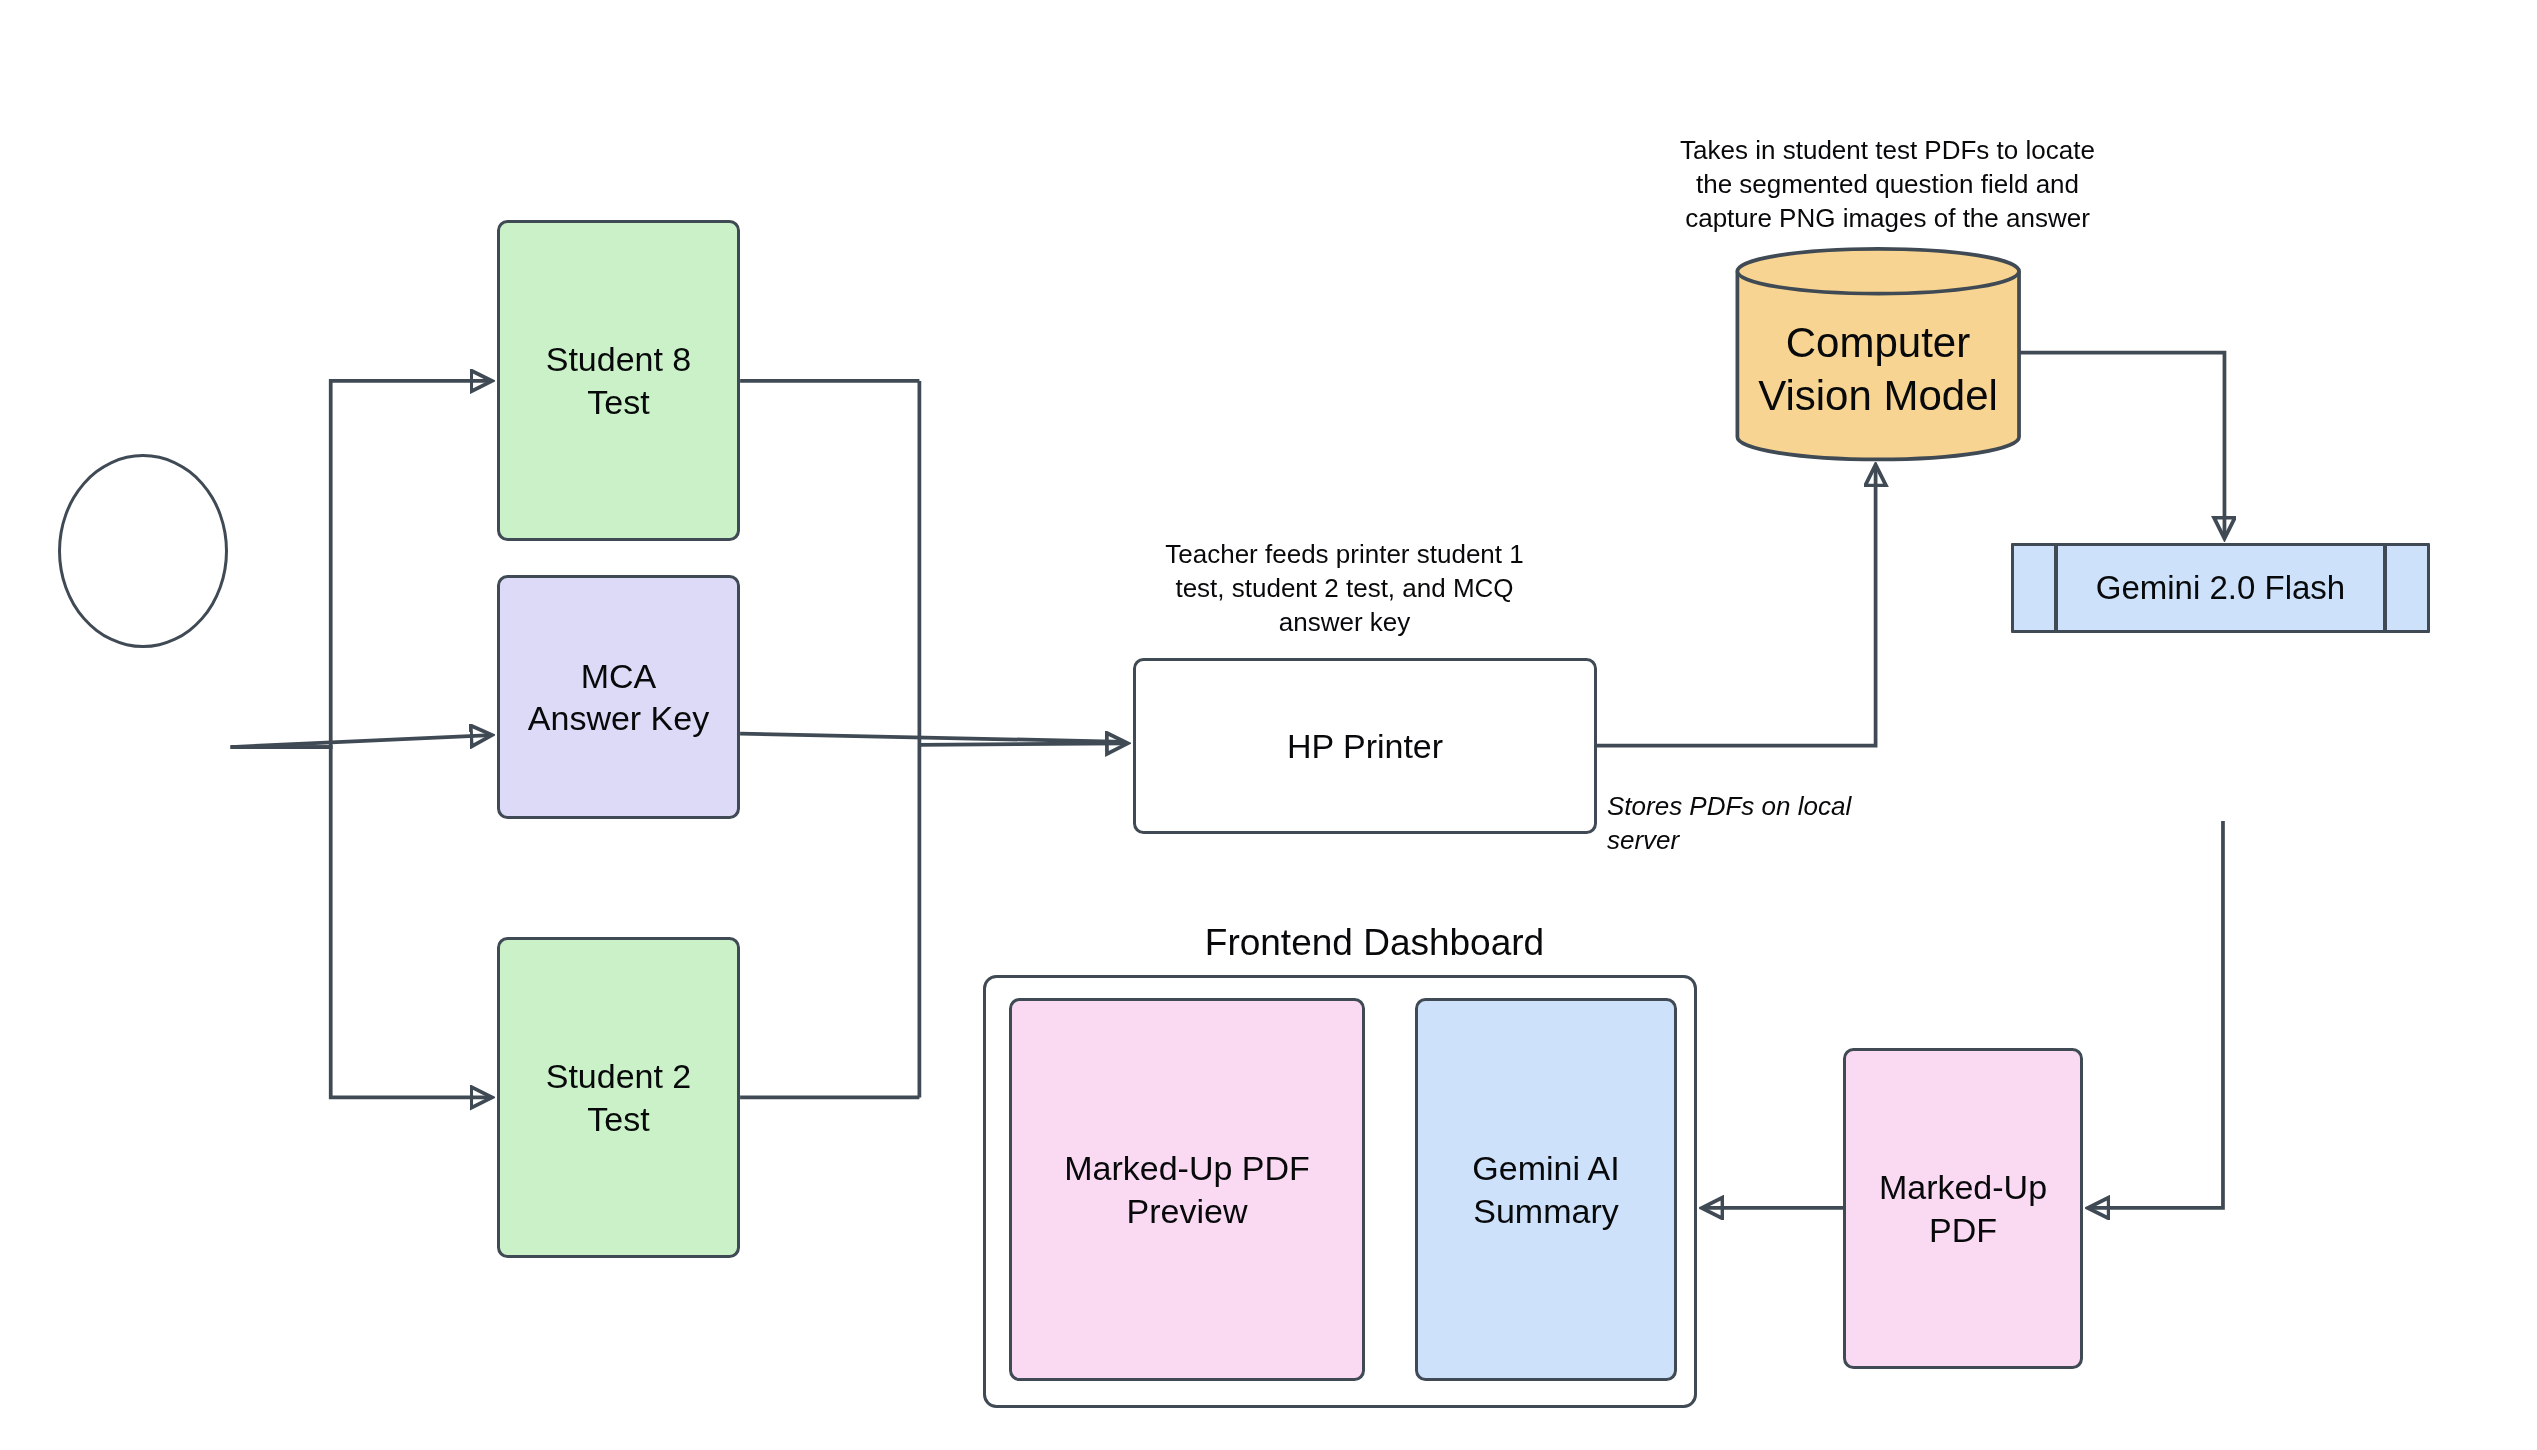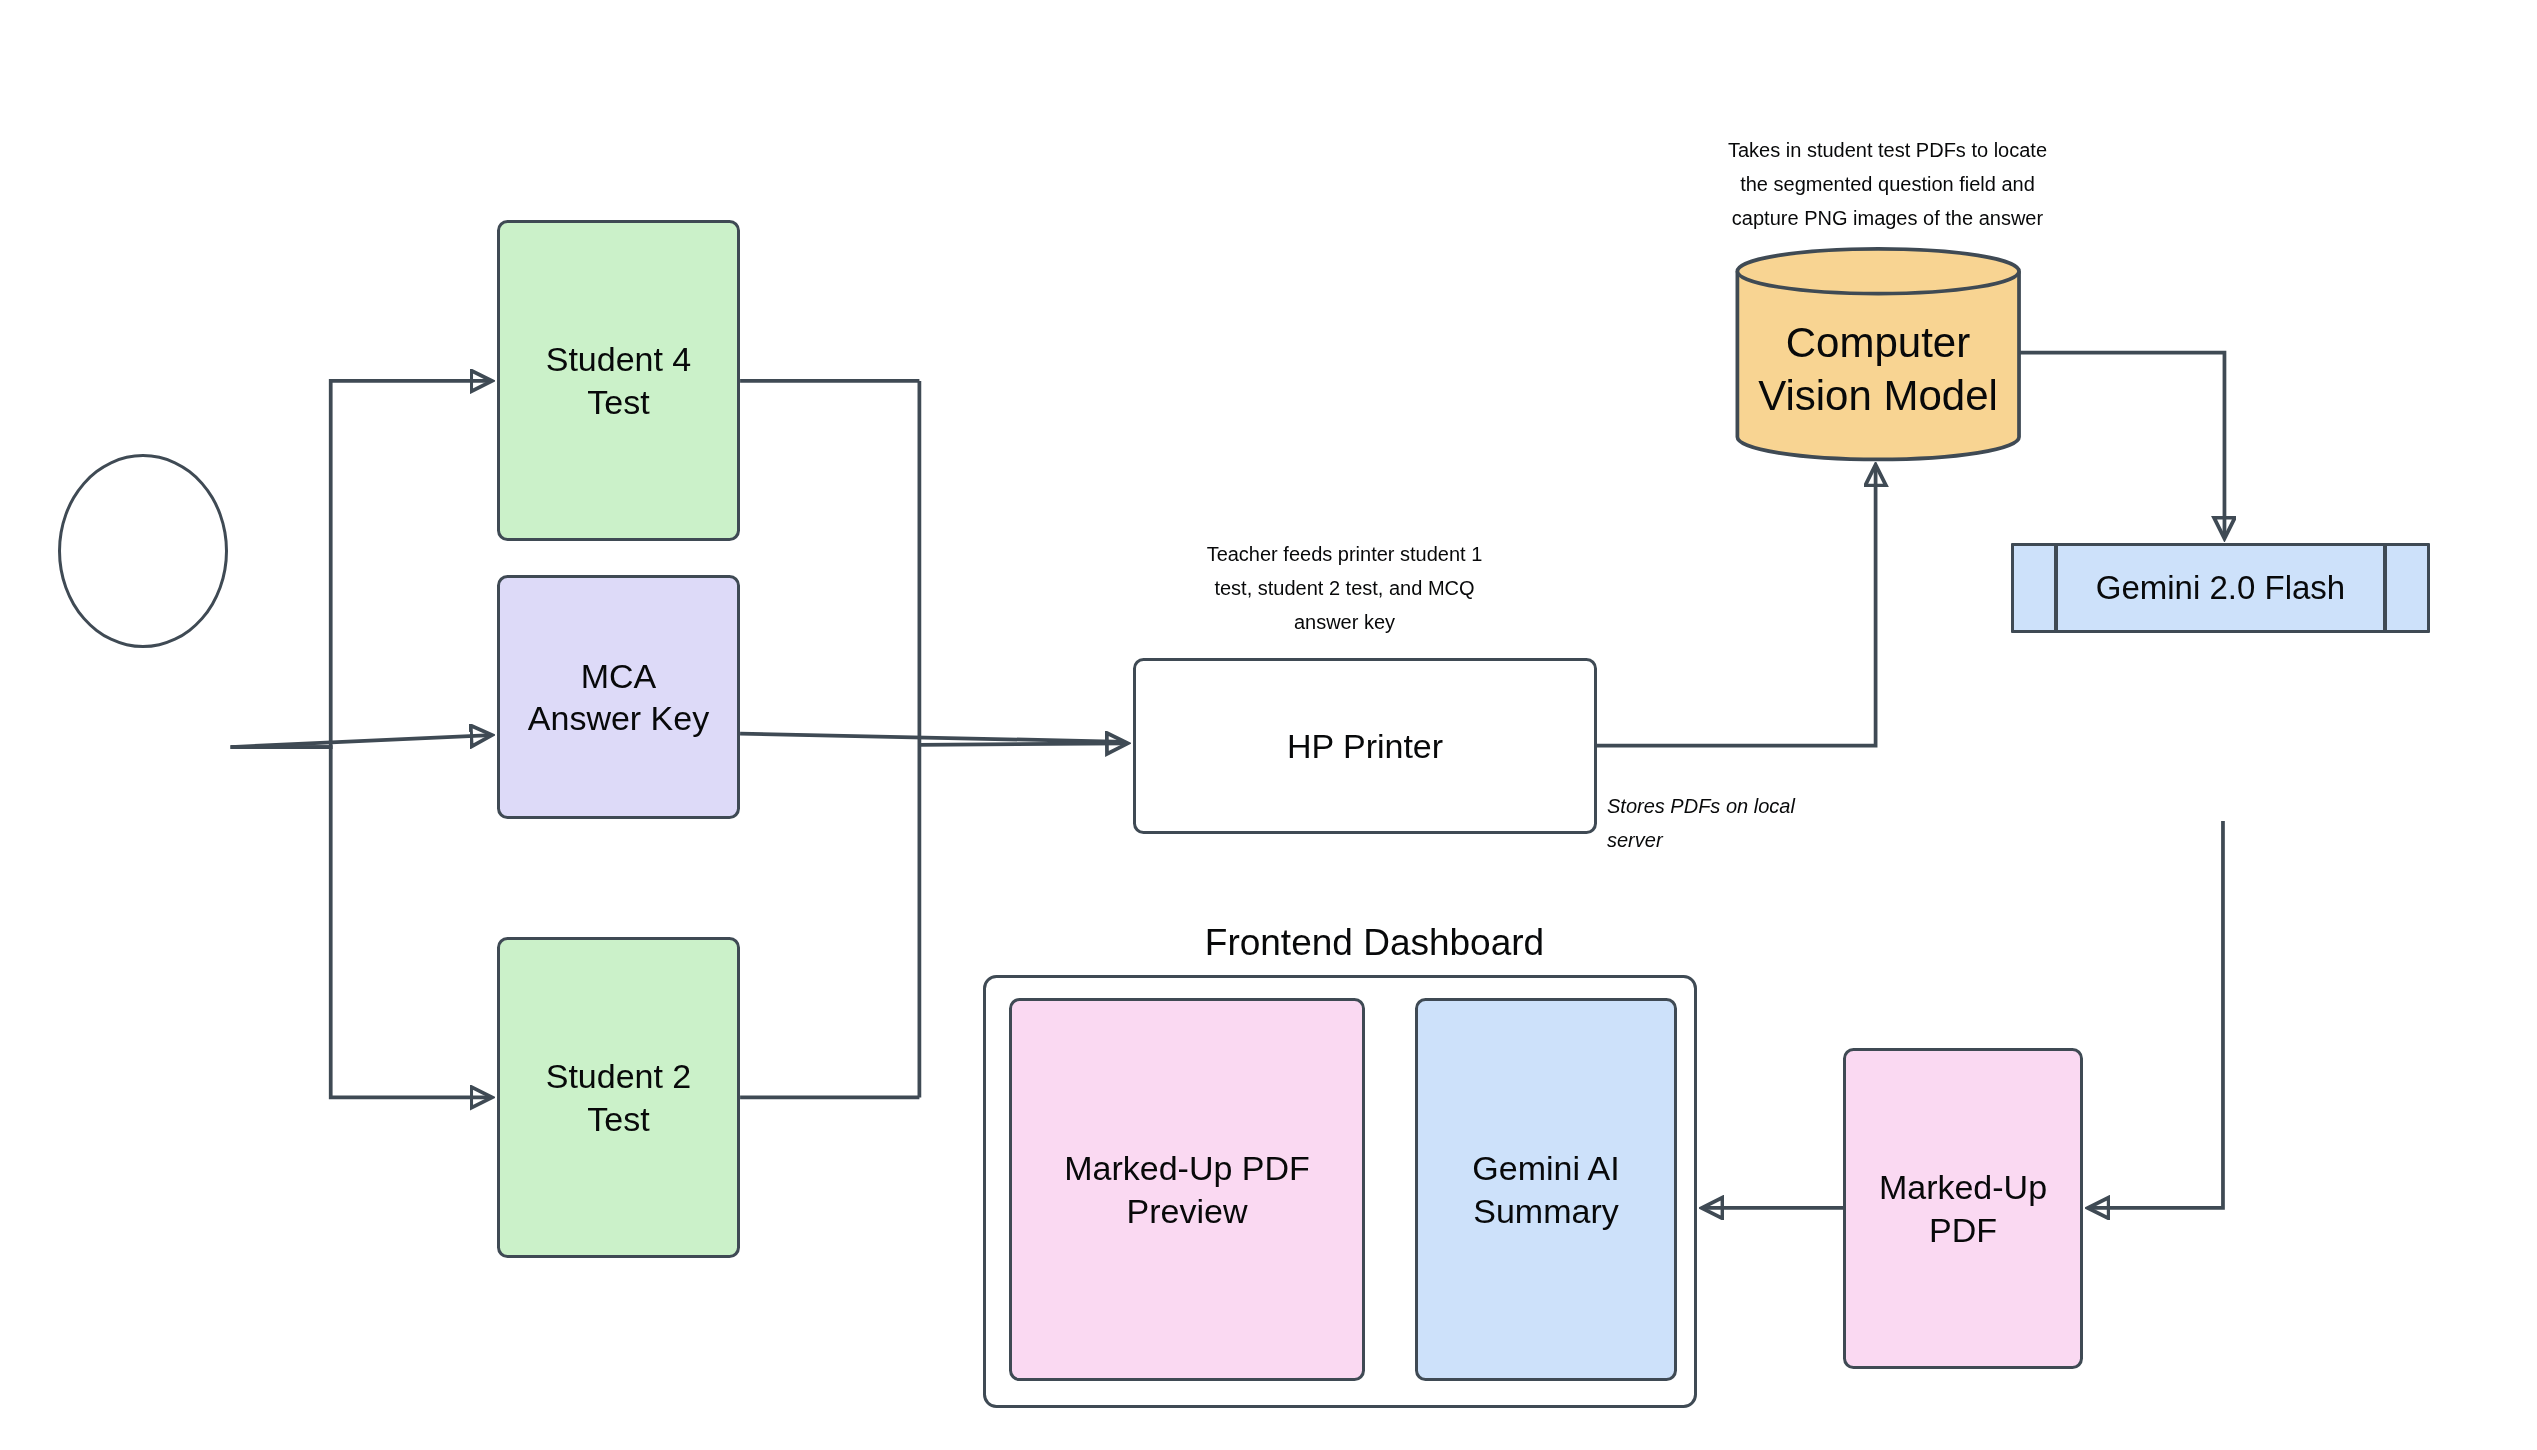--- a/index.html
+++ b/index.html
@@ -12,21 +12,21 @@
   body{font-family:"Liberation Sans",sans-serif;color:var(--text);}
   .canvas{position:relative;width:2538px;height:1450px;background:var(--background);overflow:hidden;}
   .connectors{position:absolute;left:0;top:0;width:2538px;height:1450px;z-index:1;}
   .connectors path{fill:none;stroke:var(--line);stroke-width:5;stroke-linejoin:miter;}
   .connectors .cyl-fill{fill:var(--orange);stroke:var(--line);stroke-width:5;}
   .connectors .cyl-top{fill:var(--orange);stroke:var(--line);stroke-width:5;}
   .arrowhead{fill:var(--line);}
 
   .shape{position:absolute;z-index:2;border:3.7px solid var(--line);display:flex;align-items:center;justify-content:center;text-align:center;white-space:pre-line;line-height:1.25;}
   .label{position:absolute;z-index:3;display:flex;align-items:center;justify-content:center;text-align:center;white-space:pre-line;line-height:1.25;}
-  .note{position:absolute;z-index:3;white-space:pre-line;font-size:20px;line-height:34px;text-align:center;}
+  .note{position:absolute;z-index:3;white-space:pre-line;font-size:26px;line-height:34px;text-align:center;}
 
   
   .teacher-head{left:58px;top:454px;width:170px;height:194px;border-radius:50%;background:transparent;}
   .teacher-body{left:58px;top:613px;width:173px;height:359px;border-radius:87px;background:transparent;font-size:34px;}
 
   
   .box{border-radius:10.5px;font-size:34px;}
   .student1{left:497px;top:220px;width:243px;height:321px;background:var(--green);}
   .mca{left:497px;top:575px;width:243px;height:244px;background:var(--lavender);text-align:center;}
   .student2{left:497px;top:937px;width:243px;height:321px;background:var(--green);}
@@ -84,21 +84,21 @@
     <path d="M2702 472 L2977 472 L2977 720" marker-end="url(#arrow)"></path>
 
     <path d="M2975 1099 L2975 1617 L2795 1617" marker-end="url(#arrow)"></path>
 
     <path d="M2467 1617 L2278 1617" marker-end="url(#arrow)"></path>
   </svg>
 
   <div class="shape teacher-head"></div>
 
   <div class="shape box student1">
-    <span>Student 4
+    <span>Student 8
 Test</span>
   </div>
   <div class="shape box mca">
     <span>MCA
 Answer Key</span>
   </div>
   <div class="shape box student2">
     <span>Student 2
 Test</span>
   </div>

